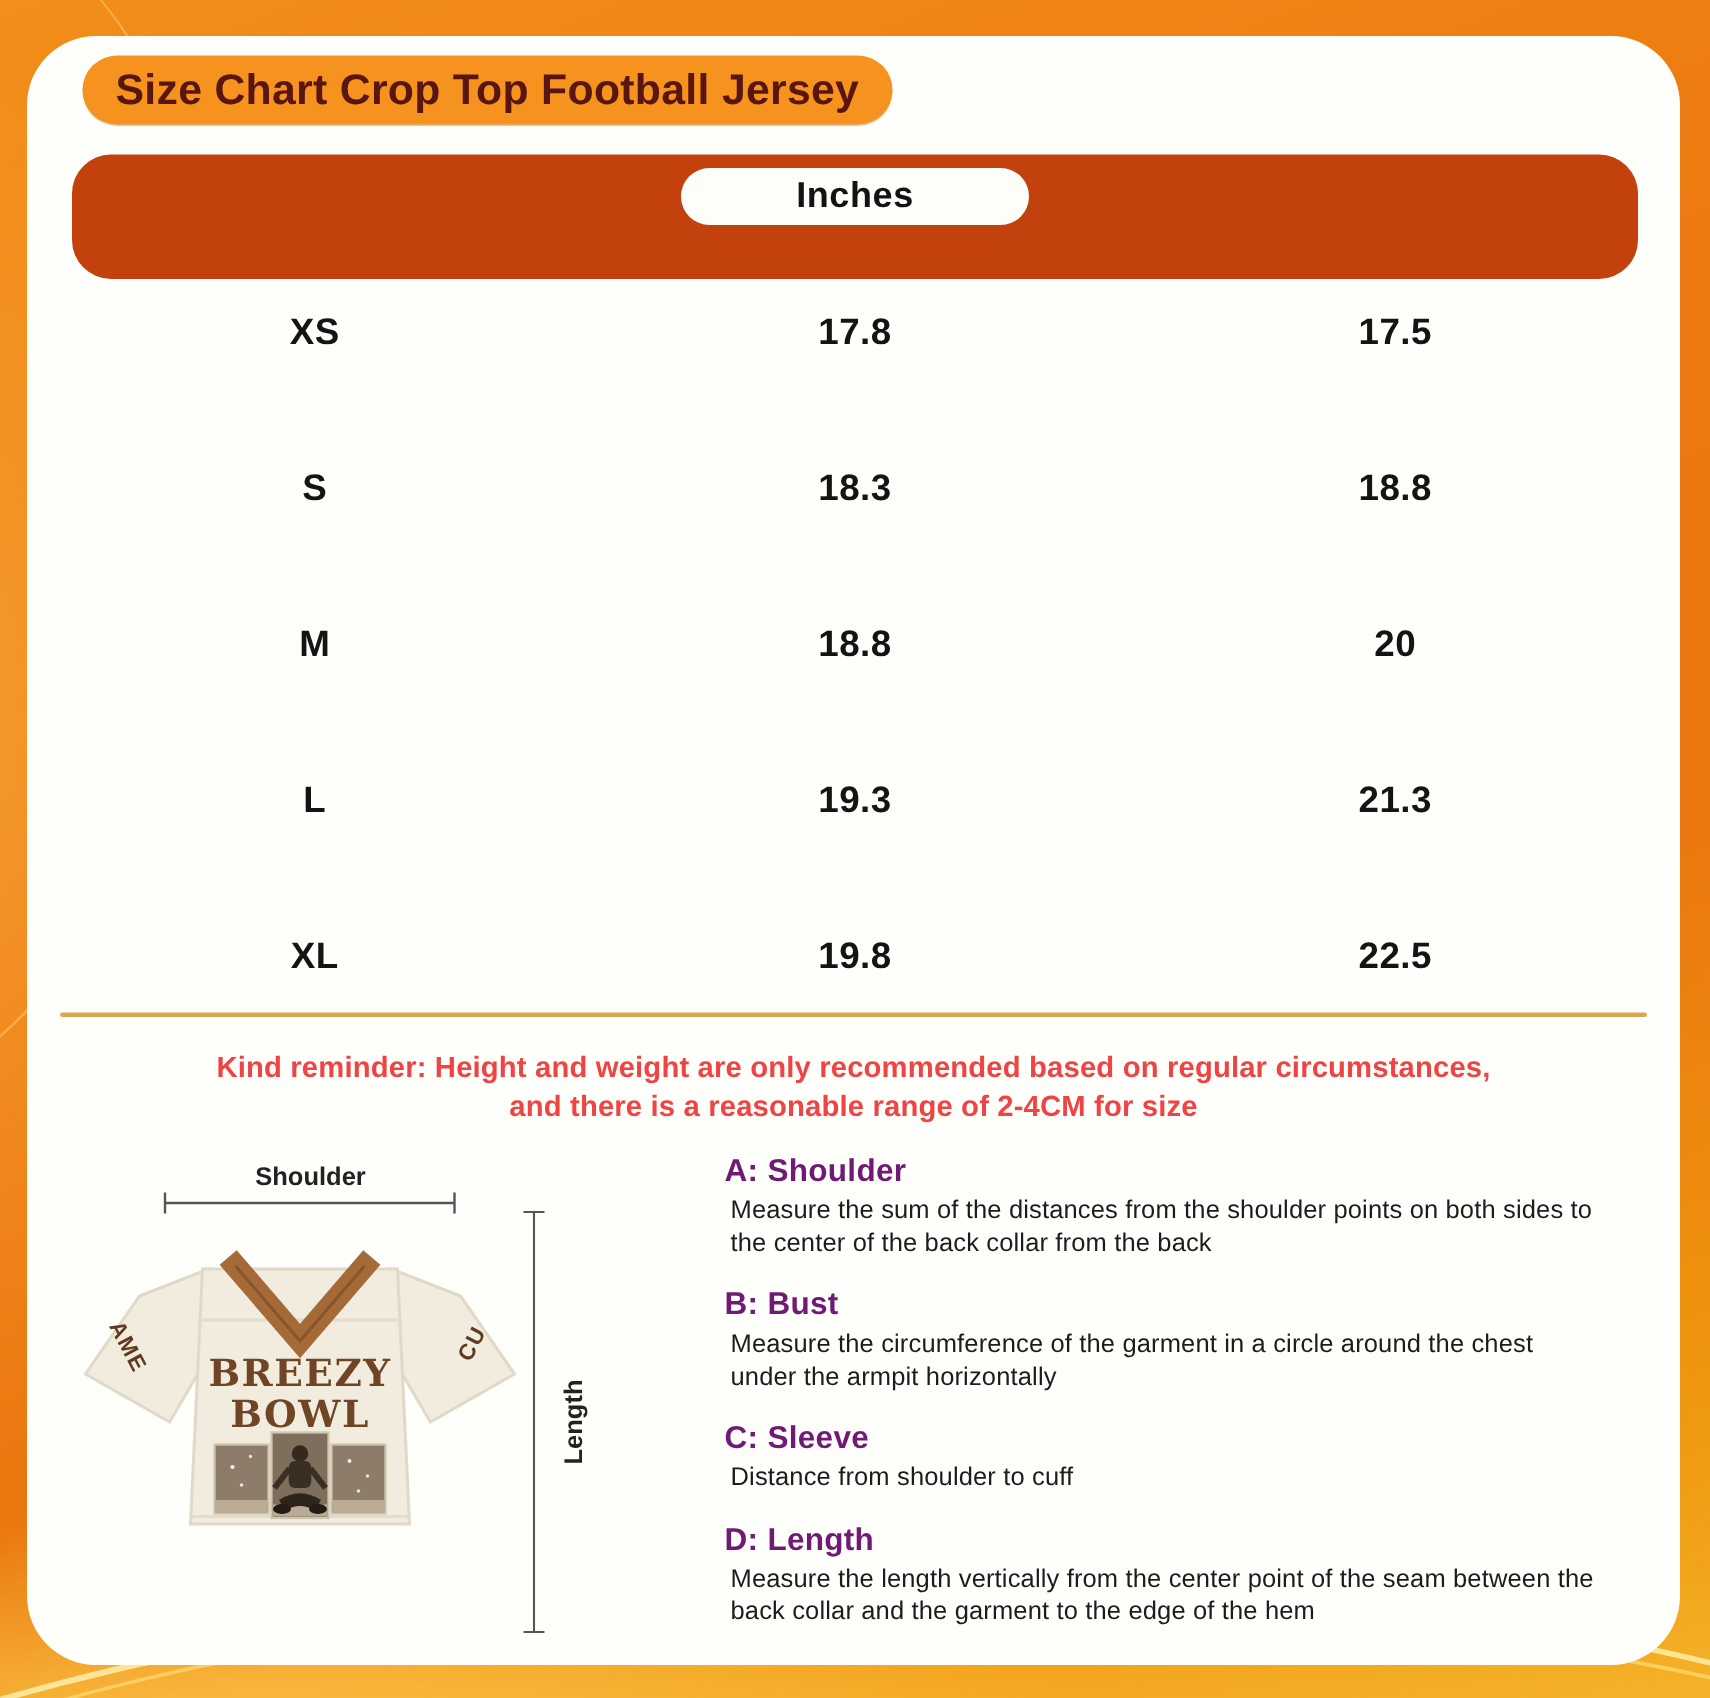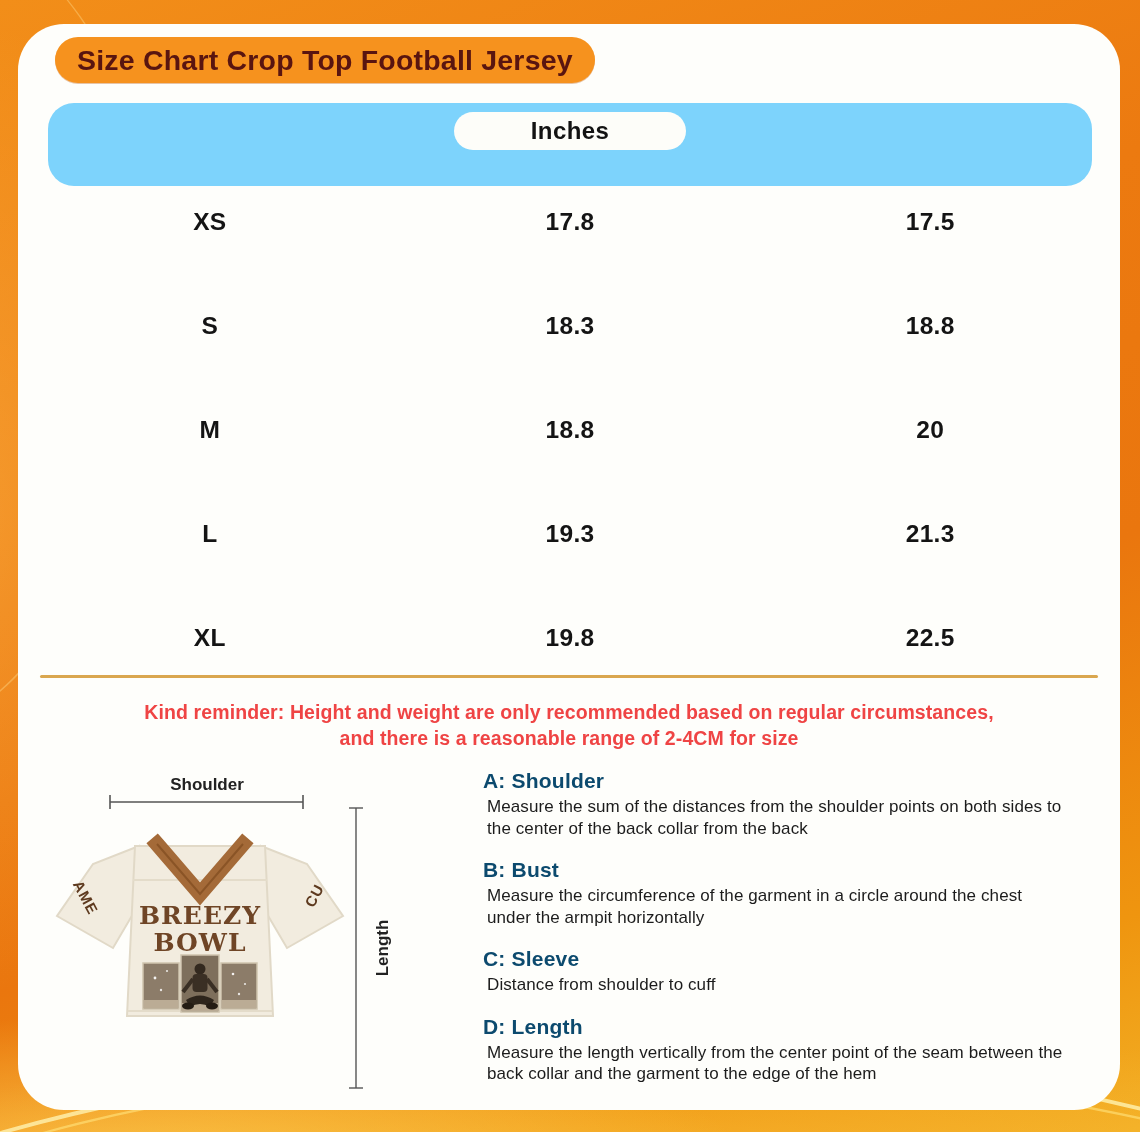--- a/index.html
+++ b/index.html
@@ -26,21 +26,21 @@
   .title-pill{
     position:absolute;left:37px;top:13px;height:46px;
     background:#F6921E;border-radius:23px;
     display:inline-flex;align-items:center;padding:0 22px;
     color:#591510;font-size:28.5px;font-weight:bold;letter-spacing:.2px;
     box-shadow:0 1px 0 rgba(190,90,10,.35);
   }
 
   .table-head{
     position:absolute;left:30px;top:79px;width:1044px;height:83px;
-    background:#7dd3fc;border-radius:26px;
+    background:#c2410c;border-radius:26px;
   }
   .inches-pill{
     margin:9px auto 0;width:232px;height:38px;border-radius:19px;
     background:#FDFDF9;display:flex;align-items:center;justify-content:center;
     color:#131313;font-size:24px;font-weight:bold;letter-spacing:.4px;
   }
   .col-labels{
     margin-top:1px;display:grid;grid-template-columns:31% 38% 31%;
     color:#47100C;font-size:25px;font-weight:bold;text-align:center;letter-spacing:.3px;
   }
@@ -53,21 +53,21 @@
   }
 
   .divider{position:absolute;left:22px;top:651px;width:1058px;height:3px;background:#DAA74F;border-radius:2px;}
 
   .reminder{position:absolute;left:0;top:675px;width:100%;text-align:center;
     color:#ef4444;font-size:19.5px;font-weight:bold;line-height:26px;letter-spacing:.1px;}
 
   .diagram{position:absolute;left:25px;top:740px;}
 
   .guide{position:absolute;left:465px;top:745px;width:585px;}
-  .guide h3{margin:0 0 3px;color:#0c4a6e;font-size:21px;font-weight:bold;letter-spacing:.2px;}
+  .guide h3{margin:0 0 3px;color:#701a75;font-size:21px;font-weight:bold;letter-spacing:.2px;}
   .guide p{margin:0 4px 19px;color:#1C1C1C;font-size:17px;line-height:21.5px;letter-spacing:.1px;}
 </style>
 </head>
 <body>
 
 <div class="stage">
   <div class="swirl swirl-a"></div>
   <div class="swirl swirl-b"></div>
   <div class="swirl swirl-c"></div>
 

